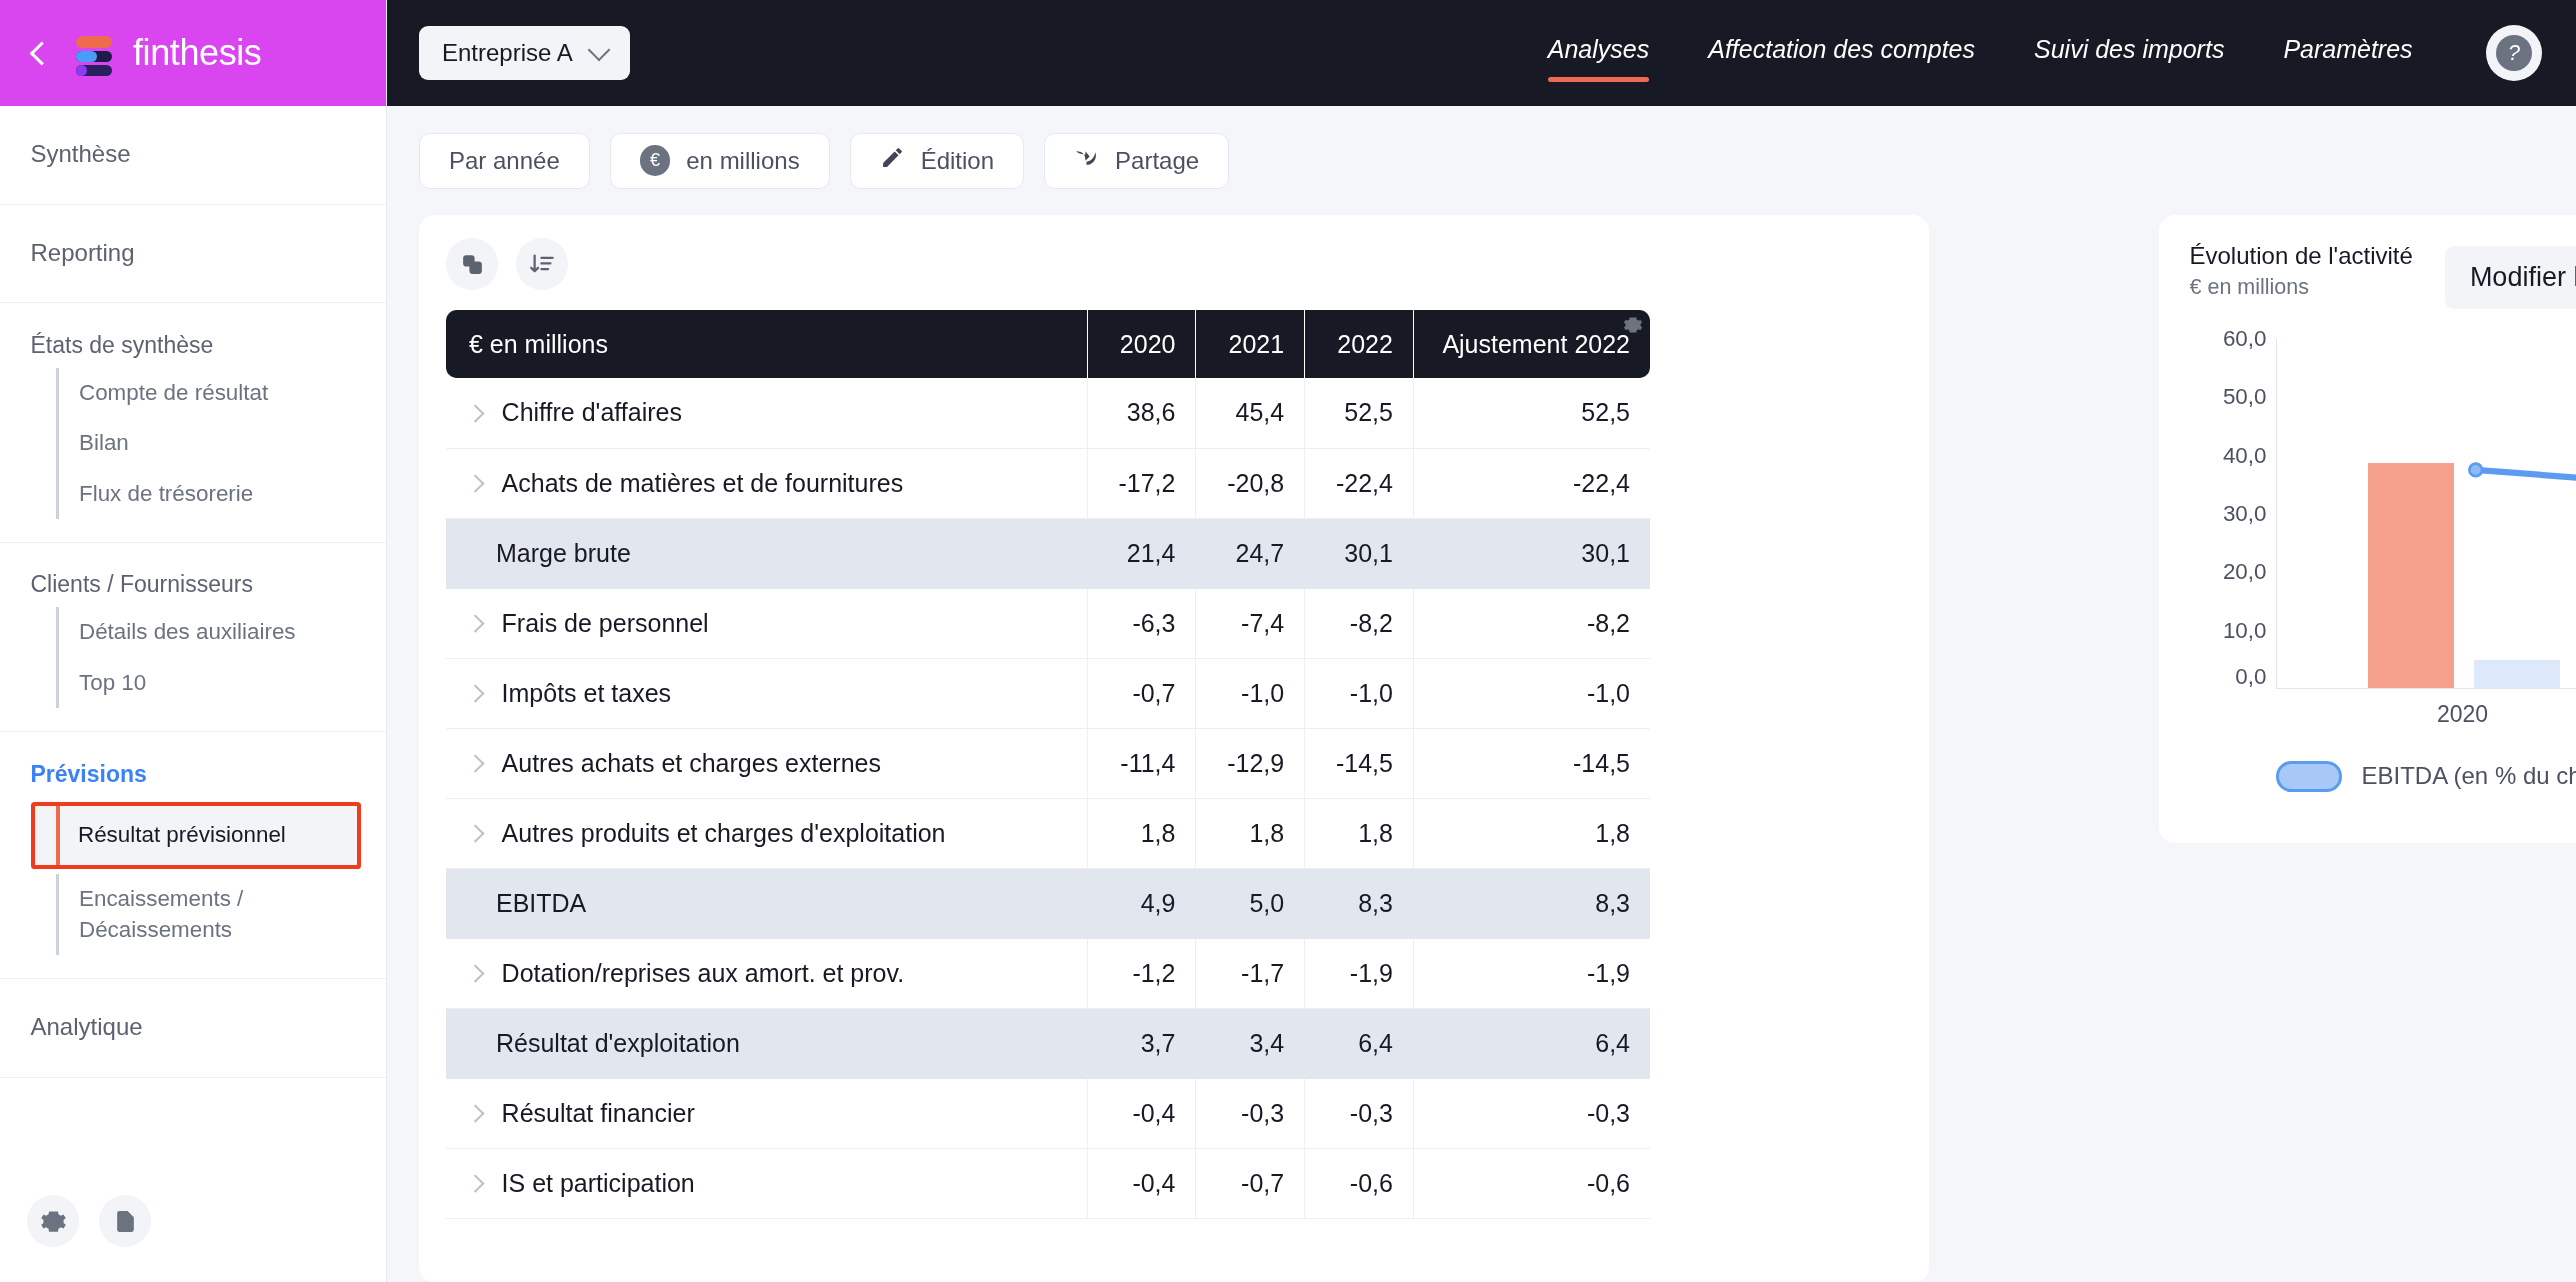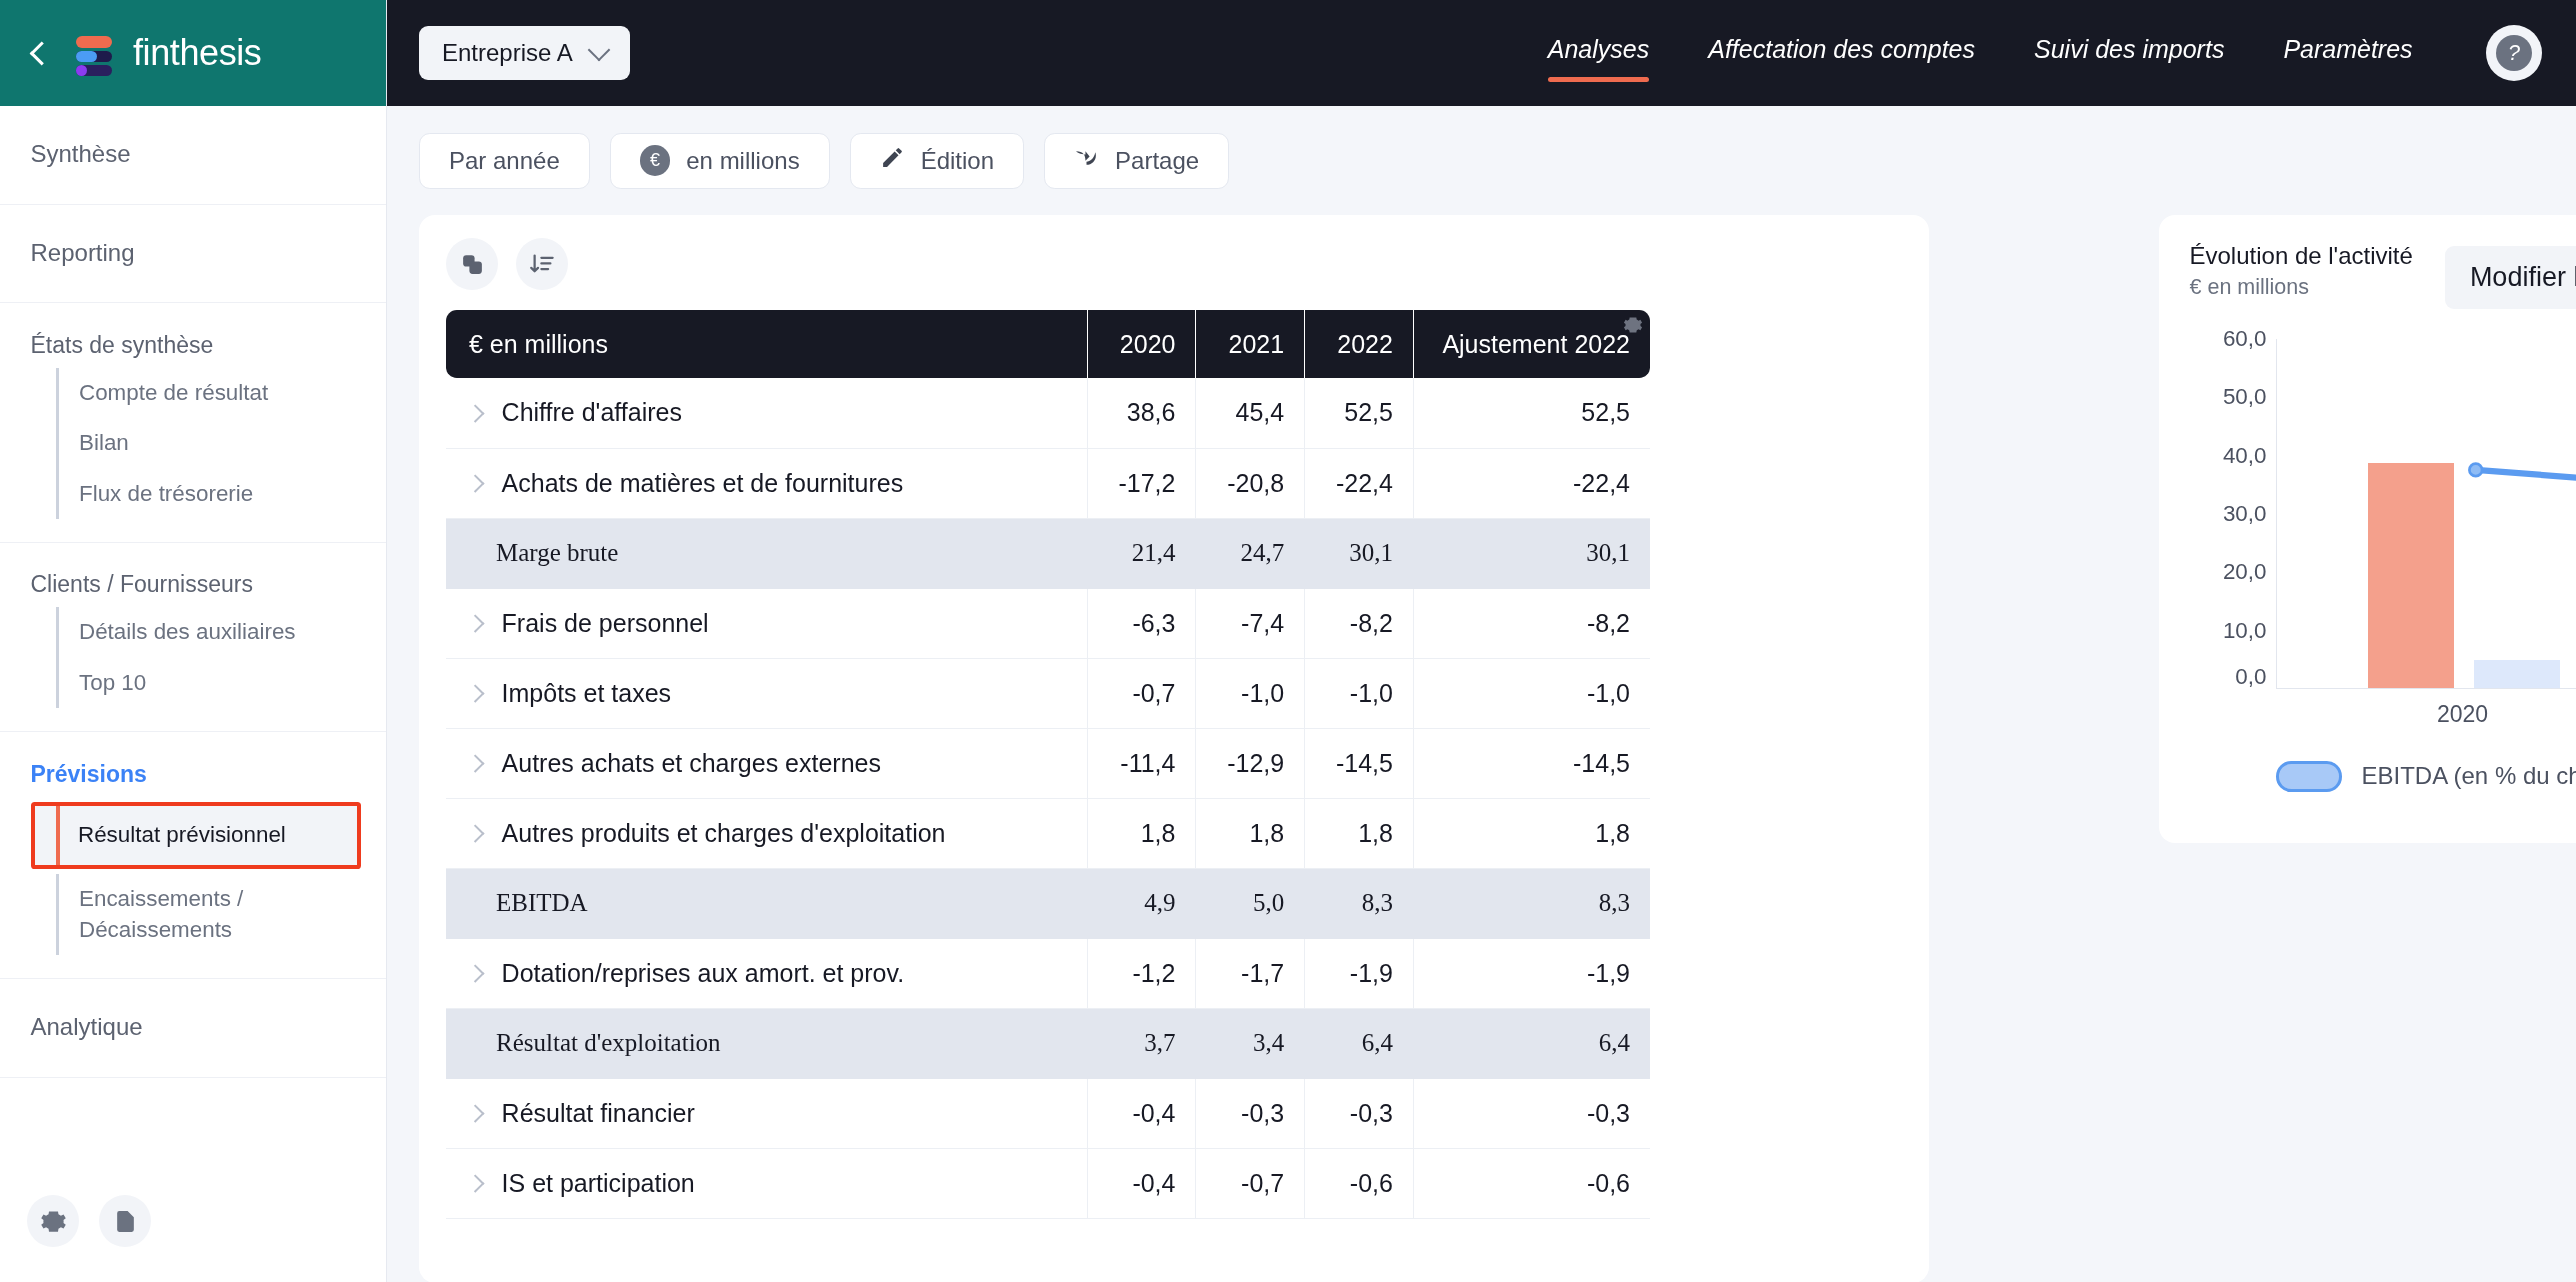--- a/index.html
+++ b/index.html
@@ -11,21 +11,21 @@
   }
   .app { position: relative; width: 2576px; height: 1283px; display: flex; }
 
   
   .sidebar {
     width: 387px; height: 1283px; background: #ffffff;
     border-right: 0.9px solid #e6e9f0;
     display: flex; flex-direction: column; flex: 0 0 387px;
   }
   .brand {
-    height: 106px; background: #0f766e;
+    height: 106px; background: #d946ef;
     display: flex; align-items: center; gap: 20px; padding-left: 25px;
   }
   .chev-back { width: 27px; height: 27px; position: relative; cursor: pointer; }
   .chev-back::before {
     content: ""; position: absolute; left: 8px; top: 5.4px;
     width: 14.4px; height: 14.4px; border-left: 3.6px solid #fff; border-bottom: 3.6px solid #fff;
     transform: rotate(45deg);
   }
   .logo-mark { width: 41px; height: 41px; position: relative; }
   .logo-mark i { position: absolute; display: block; border-radius: 9px; }
@@ -132,21 +132,21 @@
     text-align: right; padding: 0 20px; position: relative; vertical-align: middle;
   }
   thead th.first { text-align: left; border-top-left-radius: 10.8px; border-bottom-left-radius: 10.8px; padding-left: 23px; }
   thead th.last { border-top-right-radius: 10.8px; border-bottom-right-radius: 10.8px; margin-top: 48px; }
   thead th + th { border-left: 1.8px solid #ffffff; }
   .gear-mini { position: absolute; right: 7.2px; top: 5.4px; color: #6e7380; font-size: 18px; cursor: pointer; }
 
   tbody tr td { height: 70px; border-bottom: 0.9px solid #eceff4; vertical-align: middle; }
   tbody td.lab { padding-left: 23px; text-align: left; color: #171924; white-space: nowrap; }
   tbody td.num { text-align: right; padding-right: 20px; color: #171924; border-left: 0.9px solid #eceff4; }
-  tbody tr.total td { background: #e2e6ee; border-bottom: 0.9px solid #e2e6ee; font-family: Liberation Serif, serif; }
+  tbody tr.total td { background: #e2e6ee; border-bottom: 0.9px solid #e2e6ee; }
   tbody tr.total td.num { border-left: 0.9px solid #e2e6ee; }
   tbody tr.total td.lab { padding-left: 50px; }
   .row-chev {
     display: inline-block; width: 12.6px; height: 12.6px;
     border-right: 2.7px solid #b9bfcb; border-top: 2.7px solid #b9bfcb;
     transform: rotate(45deg); margin-right: 20px; vertical-align: 1.8px;
   }
 
   .chart-card {
     position: absolute; left: 1772px; top: 0; width: 804px;

